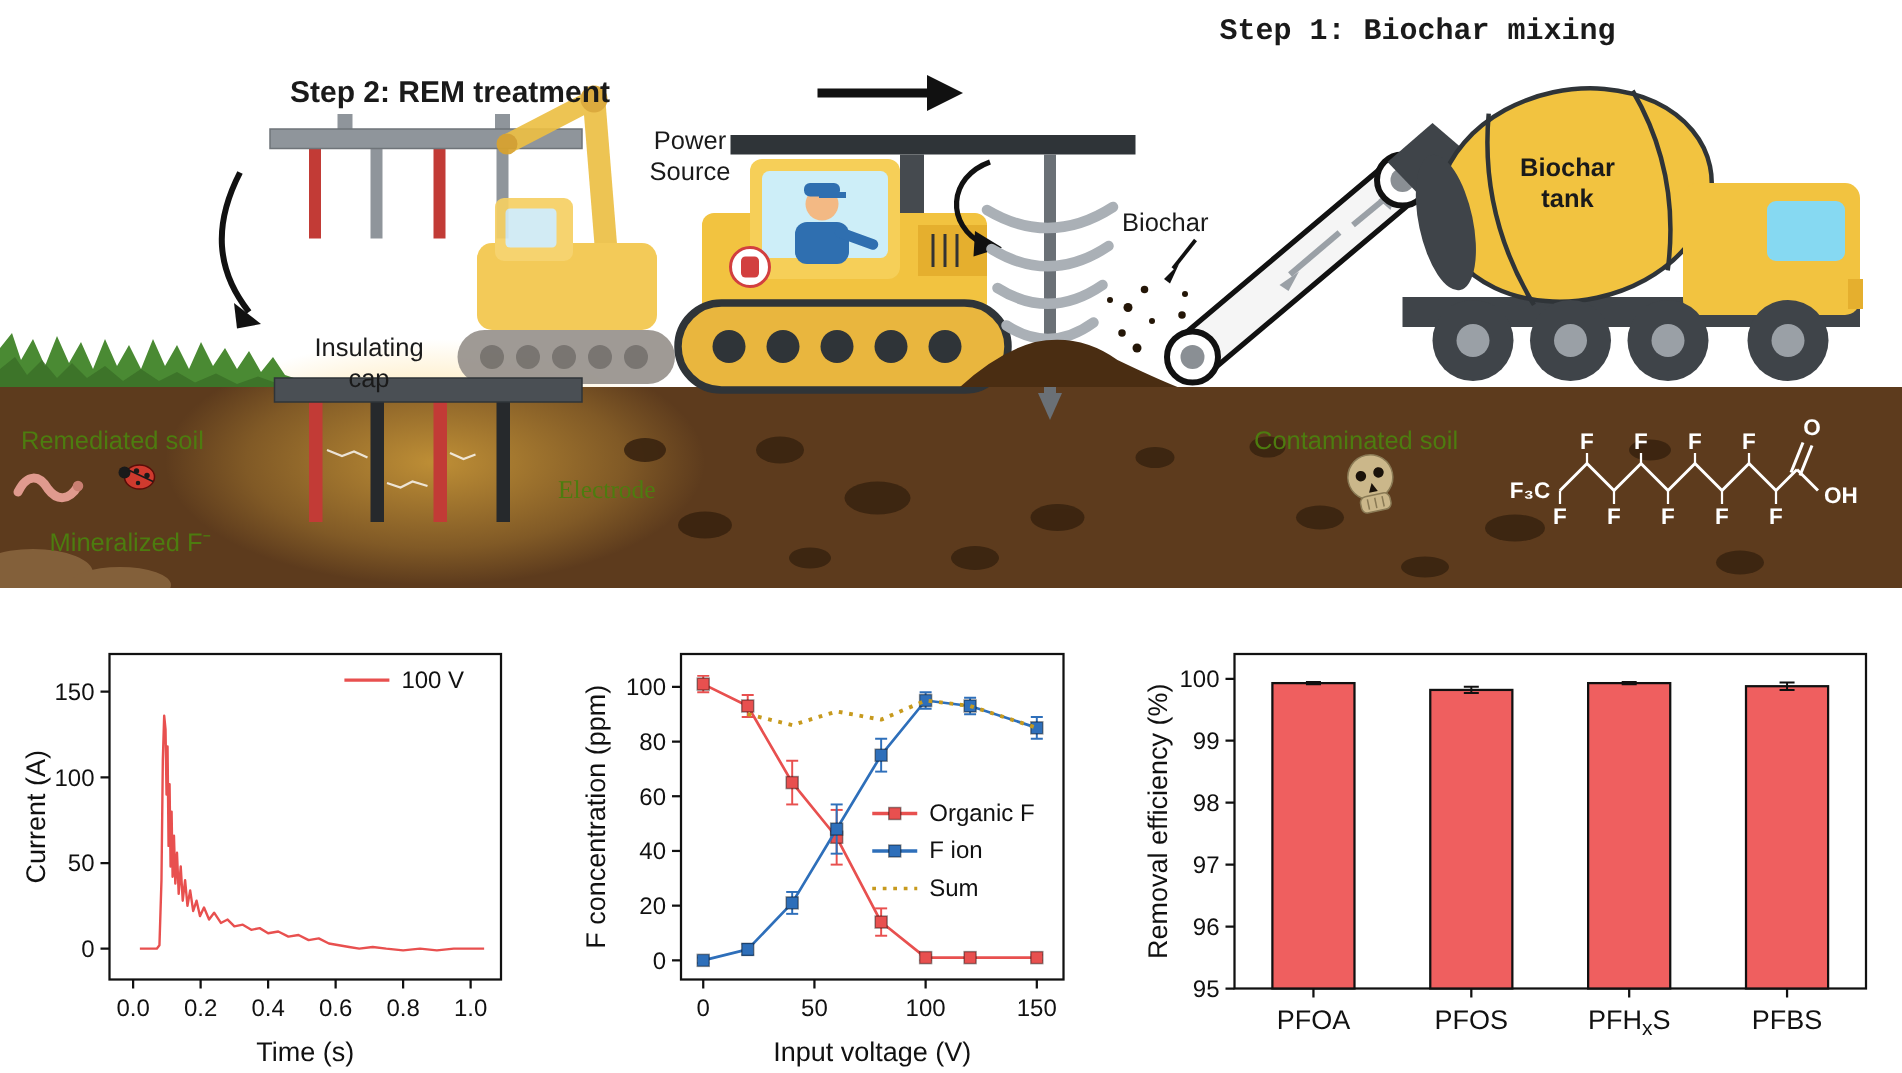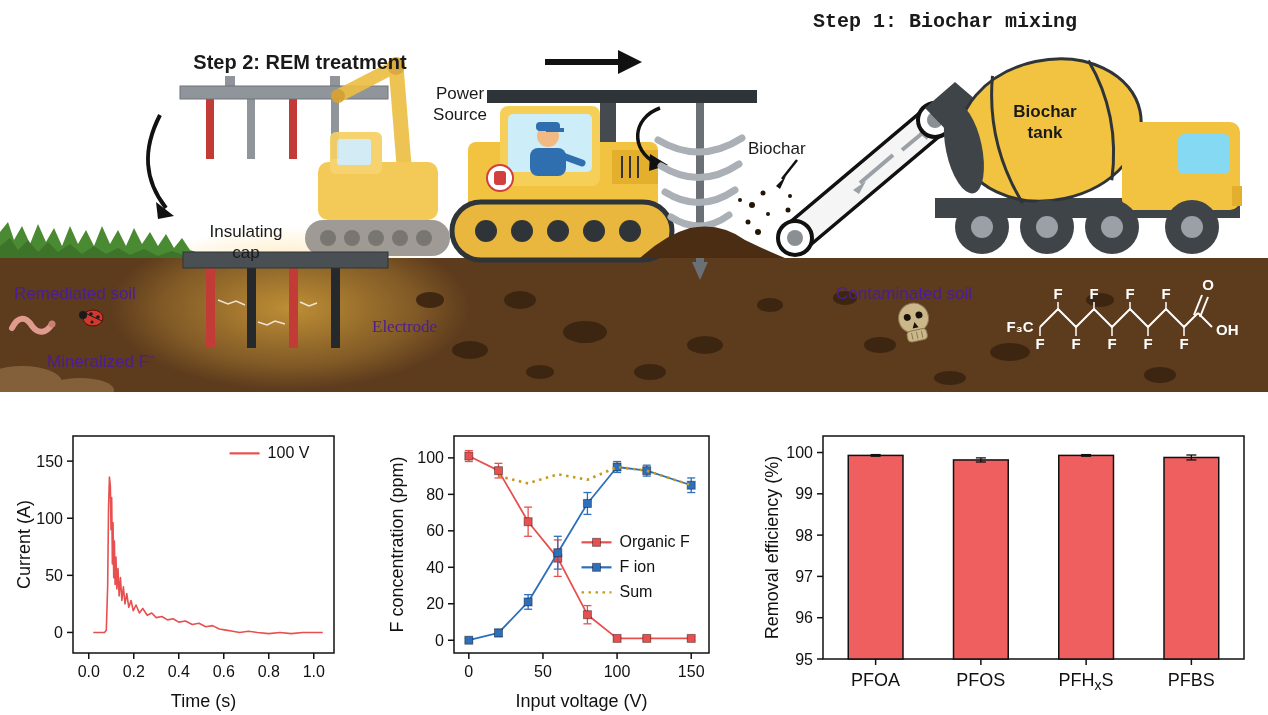--- a/index.html
+++ b/index.html
@@ -1,21 +1,21 @@
 <!DOCTYPE html>
 <html><head>
 <meta charset="utf-8">
 <style>
   html,body{margin:0;padding:0;background:#fff;}
   body{font-family:"Liberation Sans",sans-serif;}
   #stage{position:relative;width:1268px;height:715px;background:#ffffff;overflow:hidden;}
   .lbl{position:absolute;color:#1a1a1a;font-size:17px;font-weight:500;line-height:1.22;white-space:pre-line;}
   .lbl.title{font-size:20px;font-weight:700;white-space:nowrap;text-align:center;}
   .lbl.center{text-align:center;}
-  .lbl.on-soil{color:#4c1d95;}
+  .lbl.on-soil{color:#4d7c0f;}
   .chart{position:absolute;}
   svg text{font-family:"Liberation Sans",sans-serif;}
 </style>
 </head>
 <body>
 
 <div id="stage">
 
   <svg width="1268" height="392" viewBox="0 0 1268 392" style="position:absolute;left:0;top:0;">
     <defs>
@@ -273,21 +273,21 @@
   <div class="lbl title" style="left:805px;top:10px;width:280px;font-family:Liberation Mono, monospace;">Step 1: Biochar mixing</div>
   <div class="lbl center" style="left:418px;top:84px;width:84px;">Power
 Source</div>
   <div class="lbl" style="left:748px;top:139px;">Biochar</div>
   <div class="lbl center" style="left:1000px;top:102px;width:90px;font-weight:600;">Biochar
 tank</div>
   <div class="lbl center" style="left:196px;top:222px;width:100px;">Insulating
 cap</div>
   <div class="lbl on-soil" style="left:14px;top:284px;">Remediated soil</div>
   <div class="lbl on-soil" style="left:372px;top:317px;font-family:Liberation Serif, serif;">Electrode</div>
-  <div class="lbl on-soil" style="left:47px;top:352px;">Mineralized F⁻</div>
+  <div class="lbl on-soil" style="left:33px;top:352px;">Mineralized F⁻</div>
   <div class="lbl on-soil" style="left:836px;top:284px;">Contaminated soil</div>
 
   <div class="chart" style="left:15px;top:422px;">
     <svg id="chart1-svg" width="335" height="293">
         <rect x="58" y="14" width="261" height="217" fill="none" stroke="#111" stroke-width="1.5"></rect>
         <line x1="58" y1="210.4421052631579" x2="52" y2="210.4421052631579" stroke="#111" stroke-width="1.5"></line>
         <text x="48" y="210.4421052631579" dy="0.35em" text-anchor="end" font-size="16" fill="#111">0</text>
         <line x1="58" y1="153.33684210526314" x2="52" y2="153.33684210526314" stroke="#111" stroke-width="1.5"></line>
         <text x="48" y="153.33684210526314" dy="0.35em" text-anchor="end" font-size="16" fill="#111">50</text>
         <line x1="58" y1="96.23157894736842" x2="52" y2="96.23157894736842" stroke="#111" stroke-width="1.5"></line>

